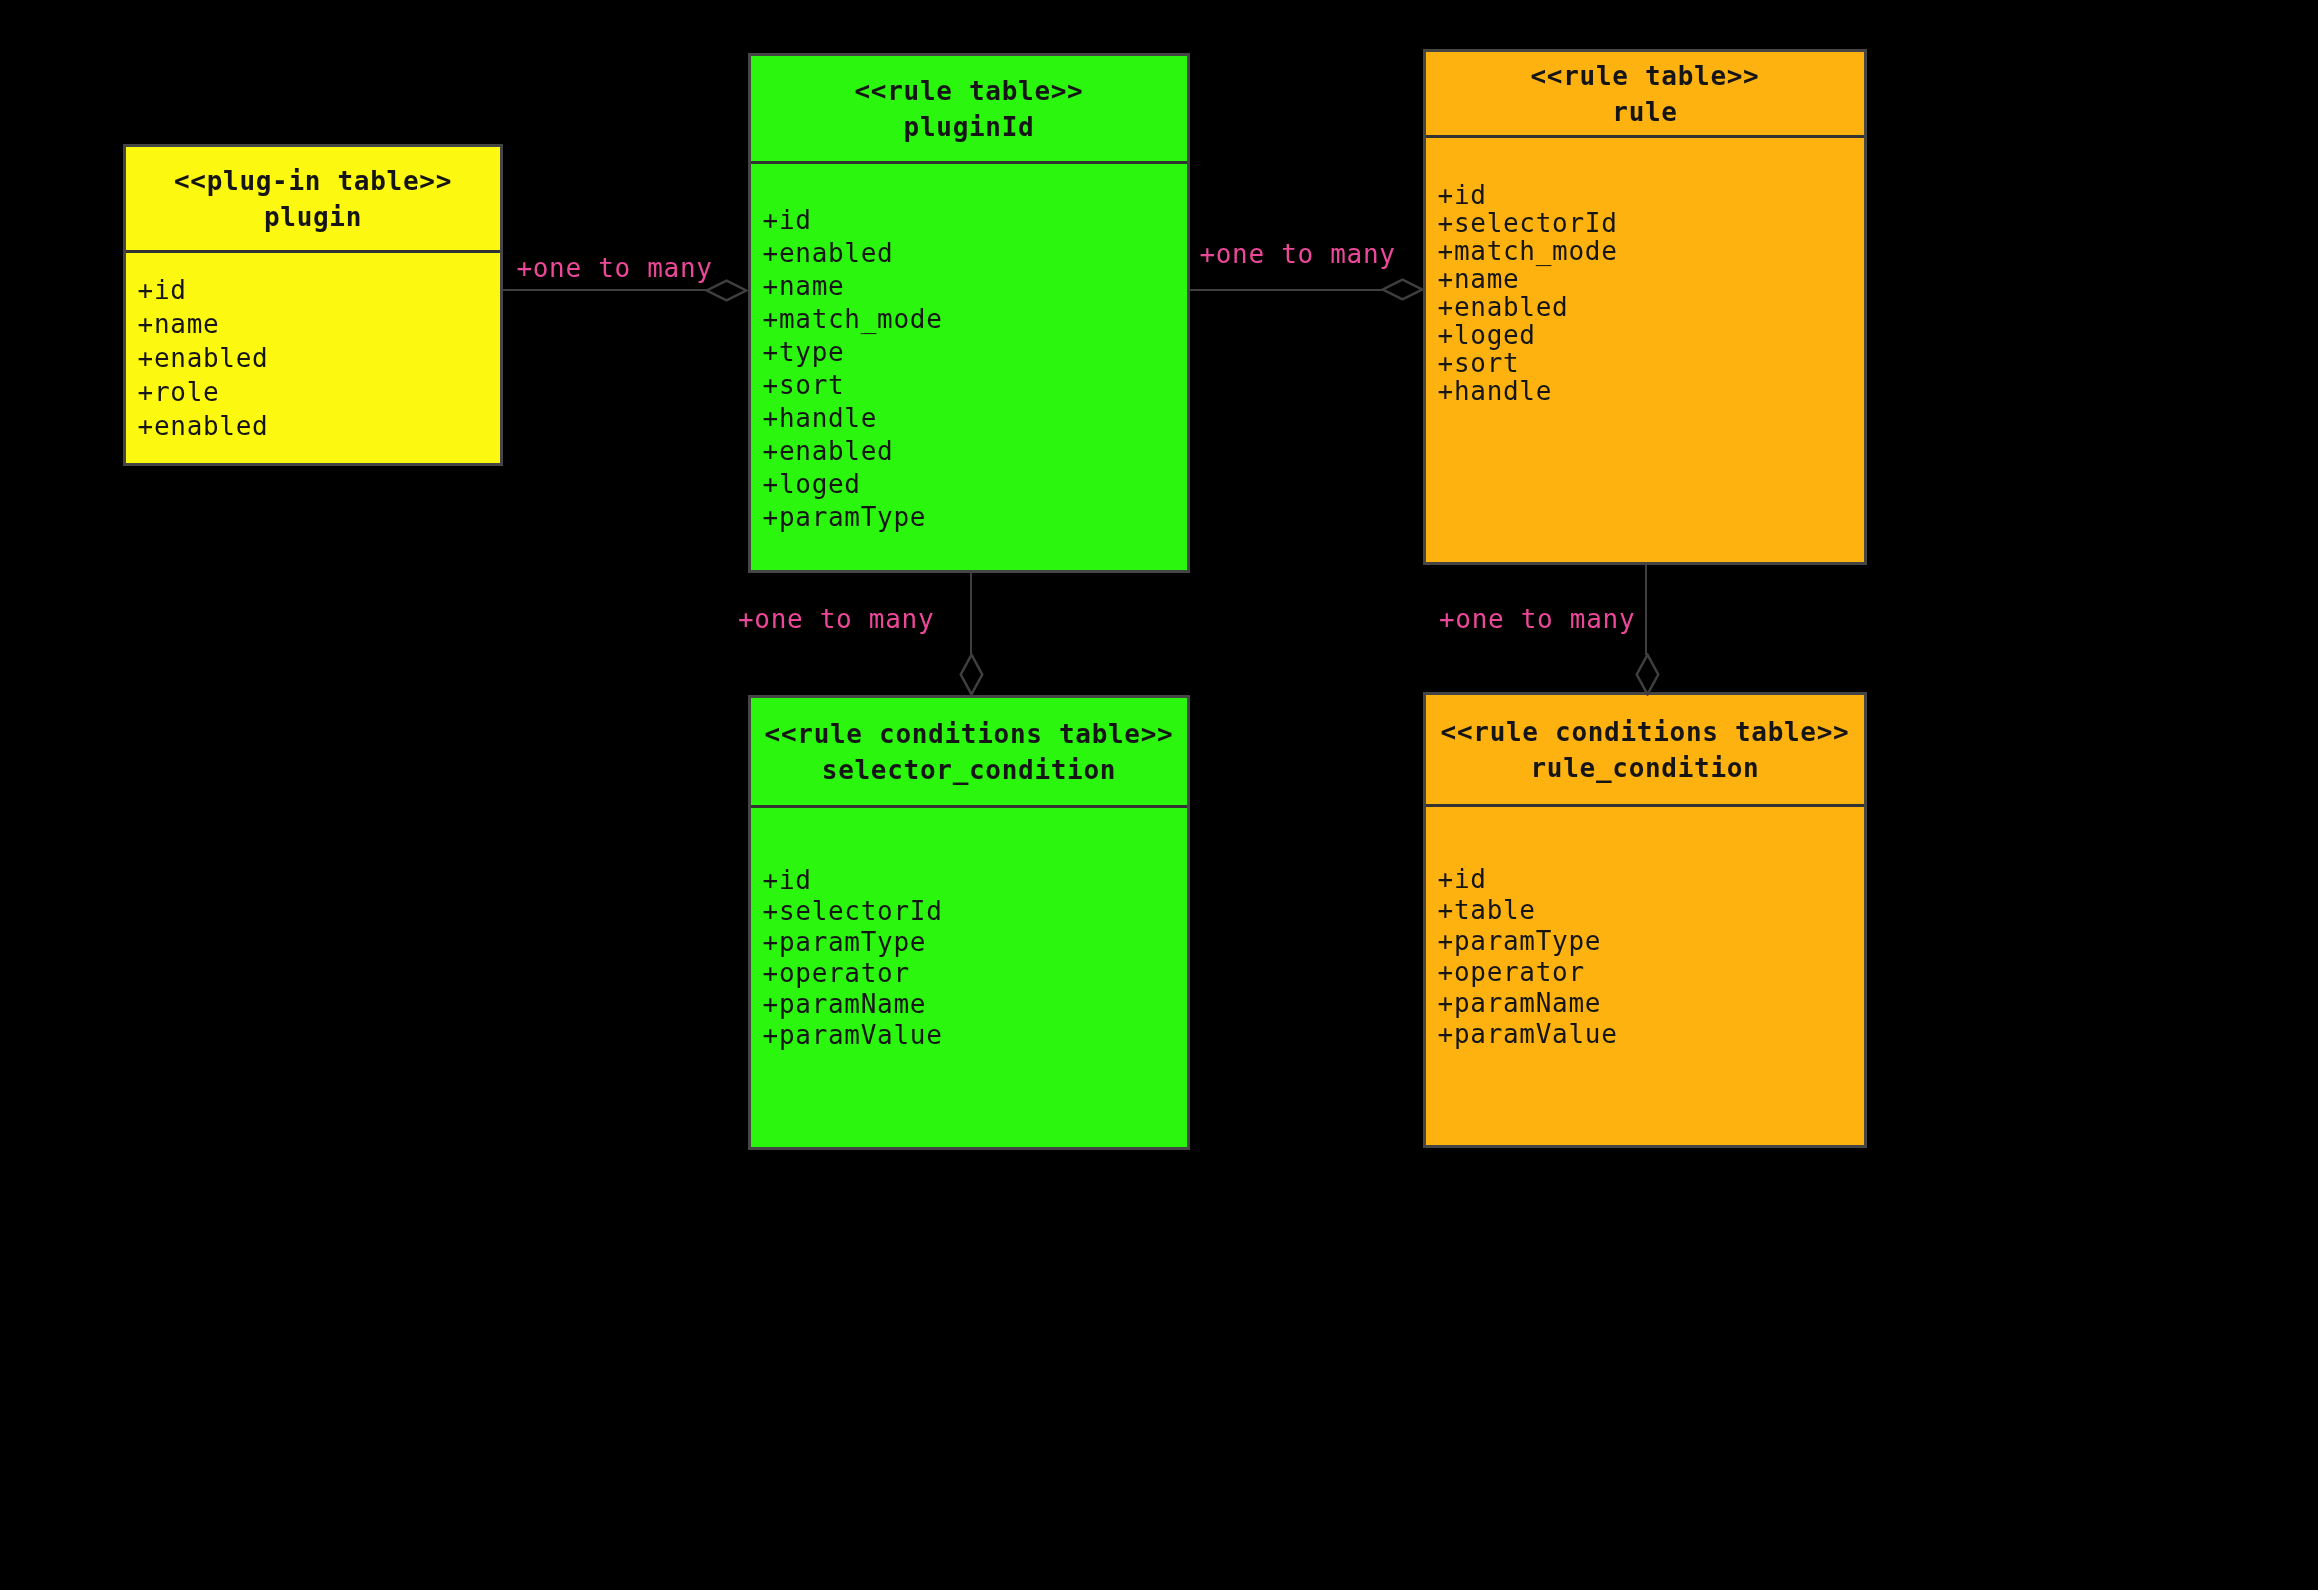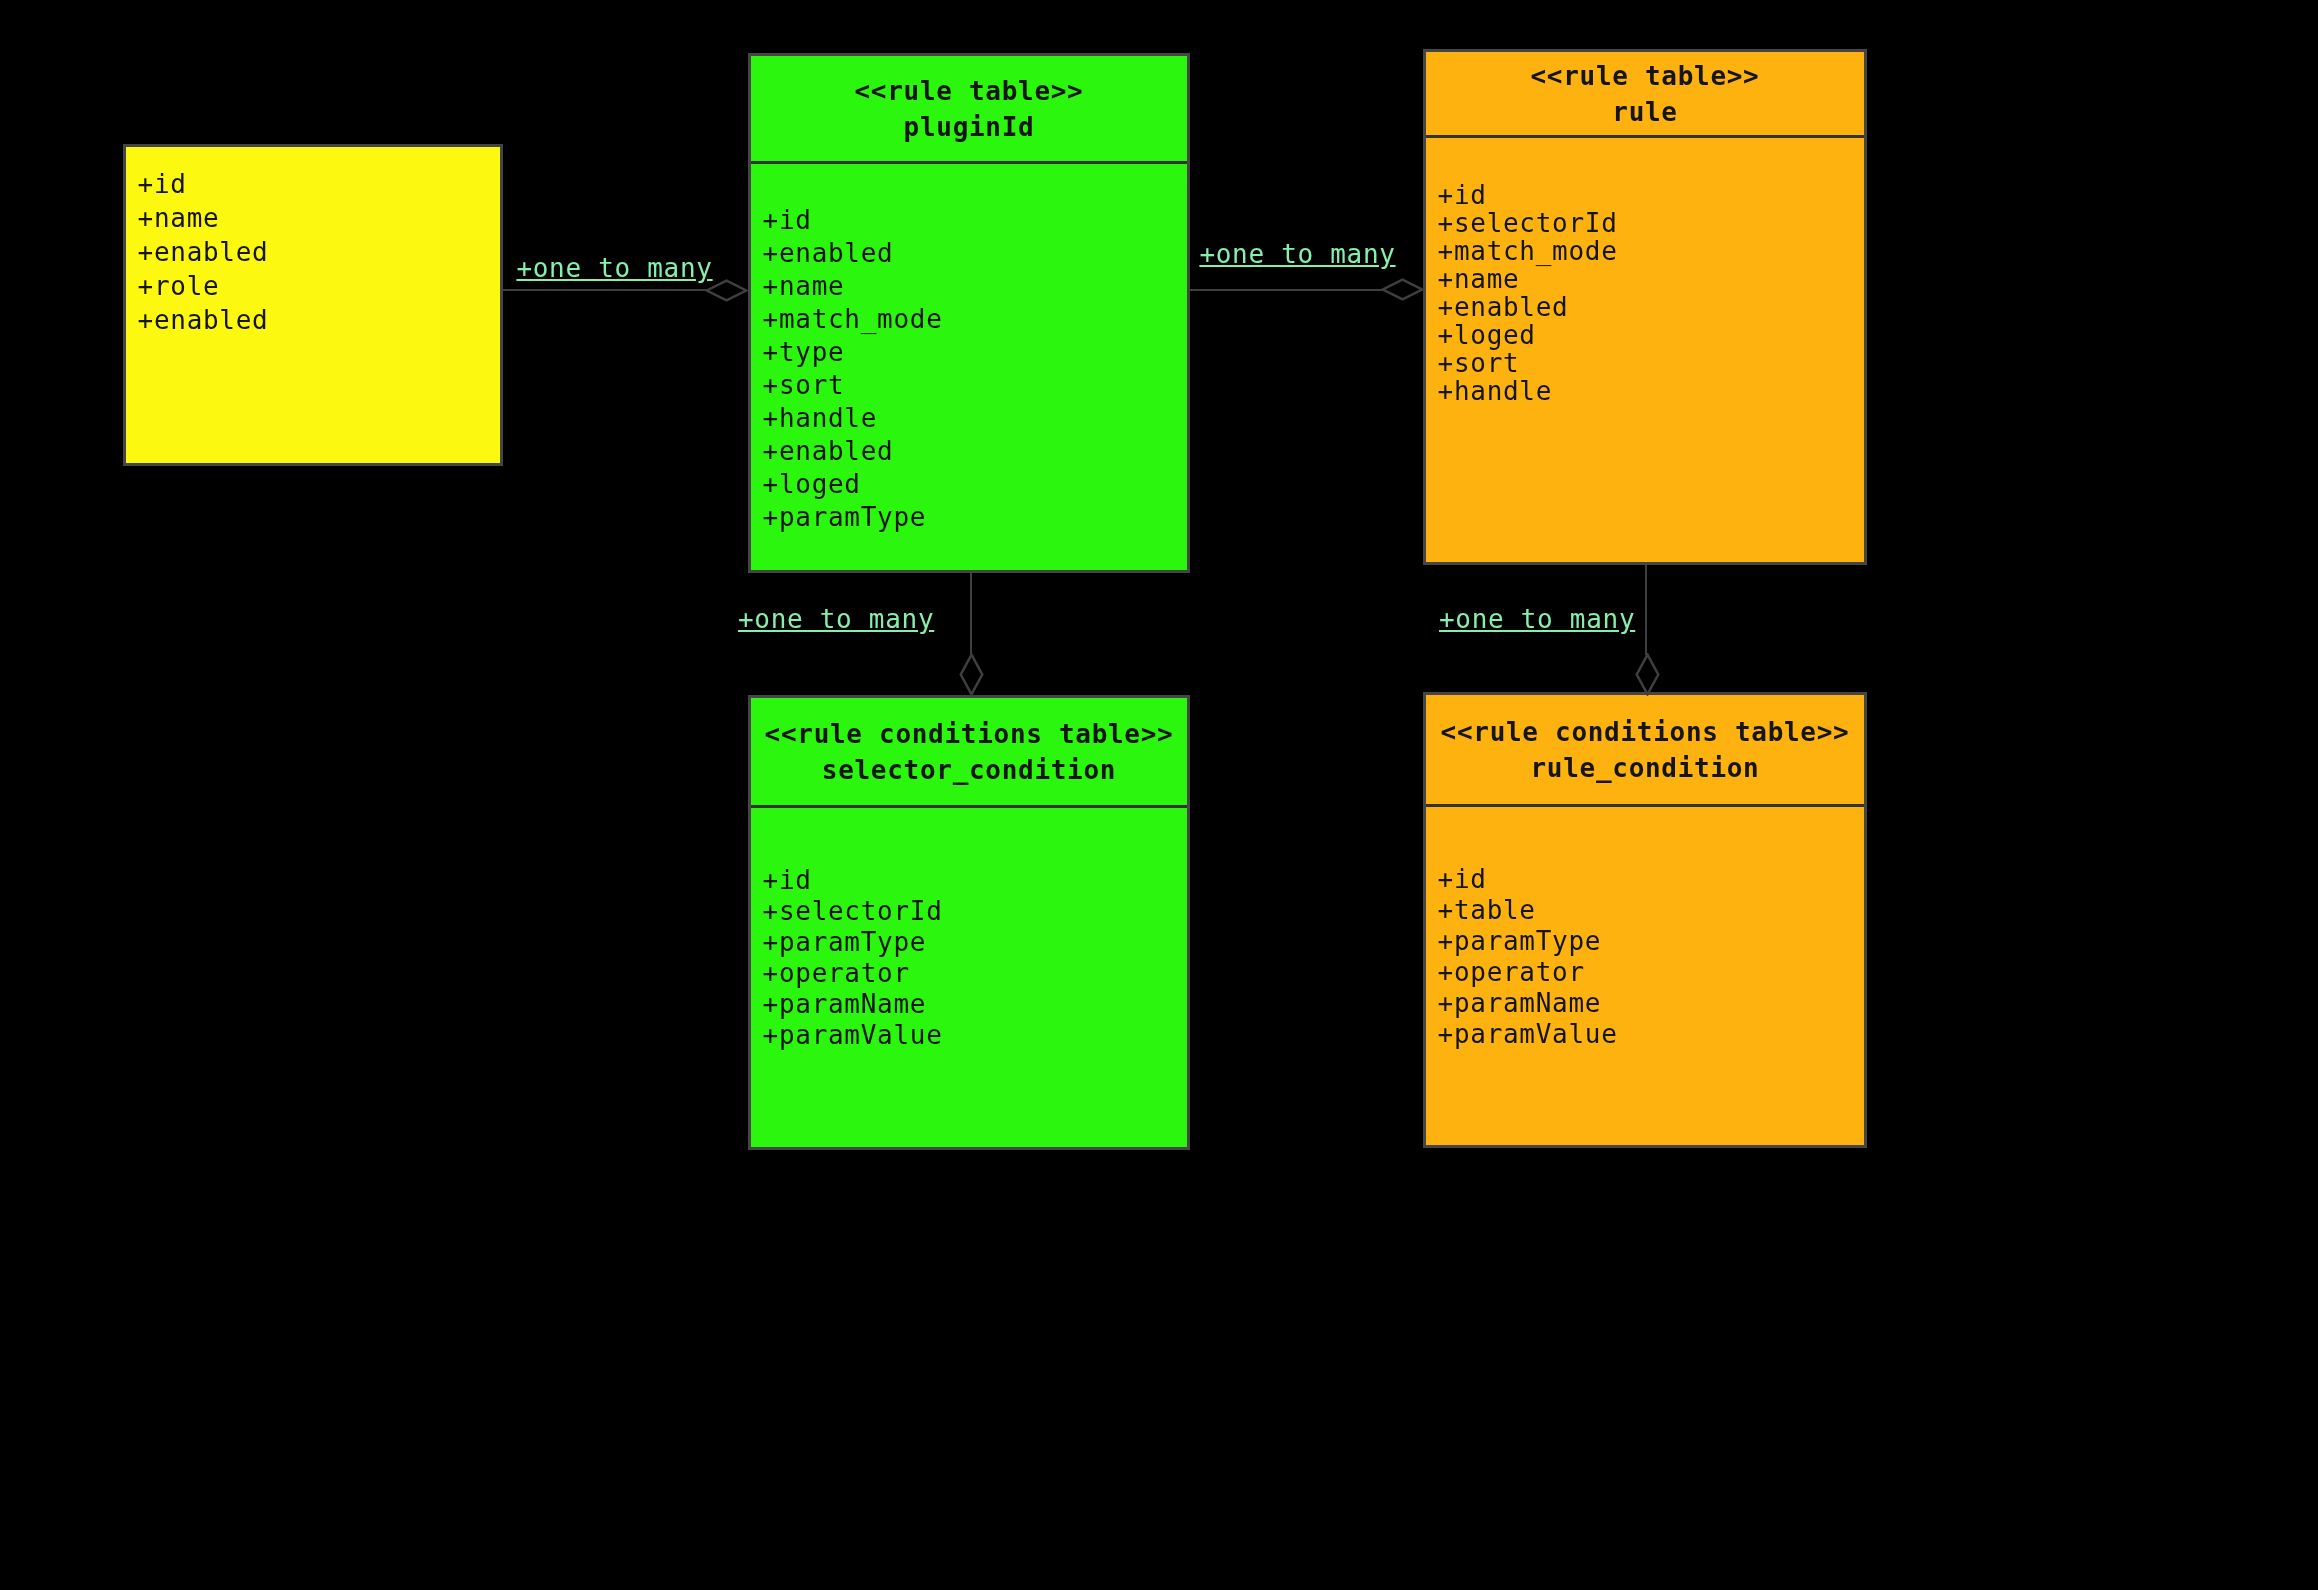--- a/index.html
+++ b/index.html
@@ -77,25 +77,24 @@
     height: 0;
     border-top: 2.5px solid #3f3f3f;
   }
   .vline {
     position: absolute;
     width: 0;
     border-left: 2.5px solid #3f3f3f;
   }
   .edge-label {
     position: absolute;
-    color: #86efac;
+    color: #ec4899;
     font-size: 26px;
     letter-spacing: 0.7px;
     white-space: pre;
-    text-decoration: underline;
   }
   .diamond {
     position: absolute;
   }
   .diamond polygon {
     fill: #000000;
     stroke: #3f3f3f;
     stroke-width: 3;
   }
 
@@ -114,20 +113,24 @@
   #edge-rule-condition-line    { left: 1645px; top: 565px; height: 90px; }
   #edge-rule-condition-diamond { left: 1635px; top: 653px; }
   #edge-rule-condition-label   { left: 1439px; top: 604px; width: 199px; }
 </style>
 </head>
 <body>
 
 <div class="canvas">
 
   <div class="entity" id="box-plugin" style="background-color: rgb(253, 248, 15);">
+    <div class="title">
+      <div>&lt;&lt;plug-in table&gt;&gt;</div>
+      <div>plugin</div>
+    </div>
     <div class="fields"><div class="field">+id</div><div class="field">+name</div><div class="field">+enabled</div><div class="field">+role</div><div class="field">+enabled</div></div>
   </div>
 
   <div class="entity" id="box-selector" style="background-color: rgb(43, 246, 13);">
     <div class="title">
       <div>&lt;&lt;rule table&gt;&gt;</div>
       <div>pluginId</div>
     </div>
     <div class="fields"><div class="field">+id</div><div class="field">+enabled</div><div class="field">+name</div><div class="field">+match_mode</div><div class="field">+type</div><div class="field">+sort</div><div class="field">+handle</div><div class="field">+enabled</div><div class="field">+loged</div><div class="field">+paramType</div></div>
   </div>

